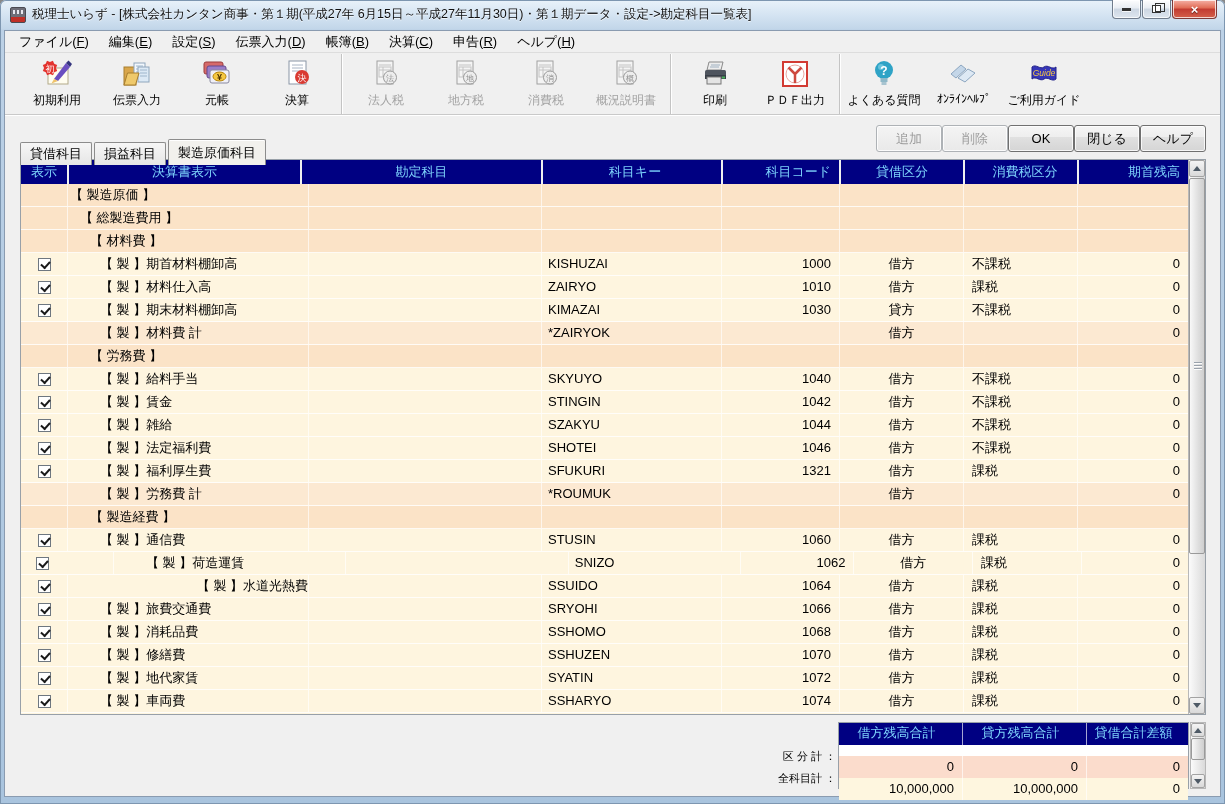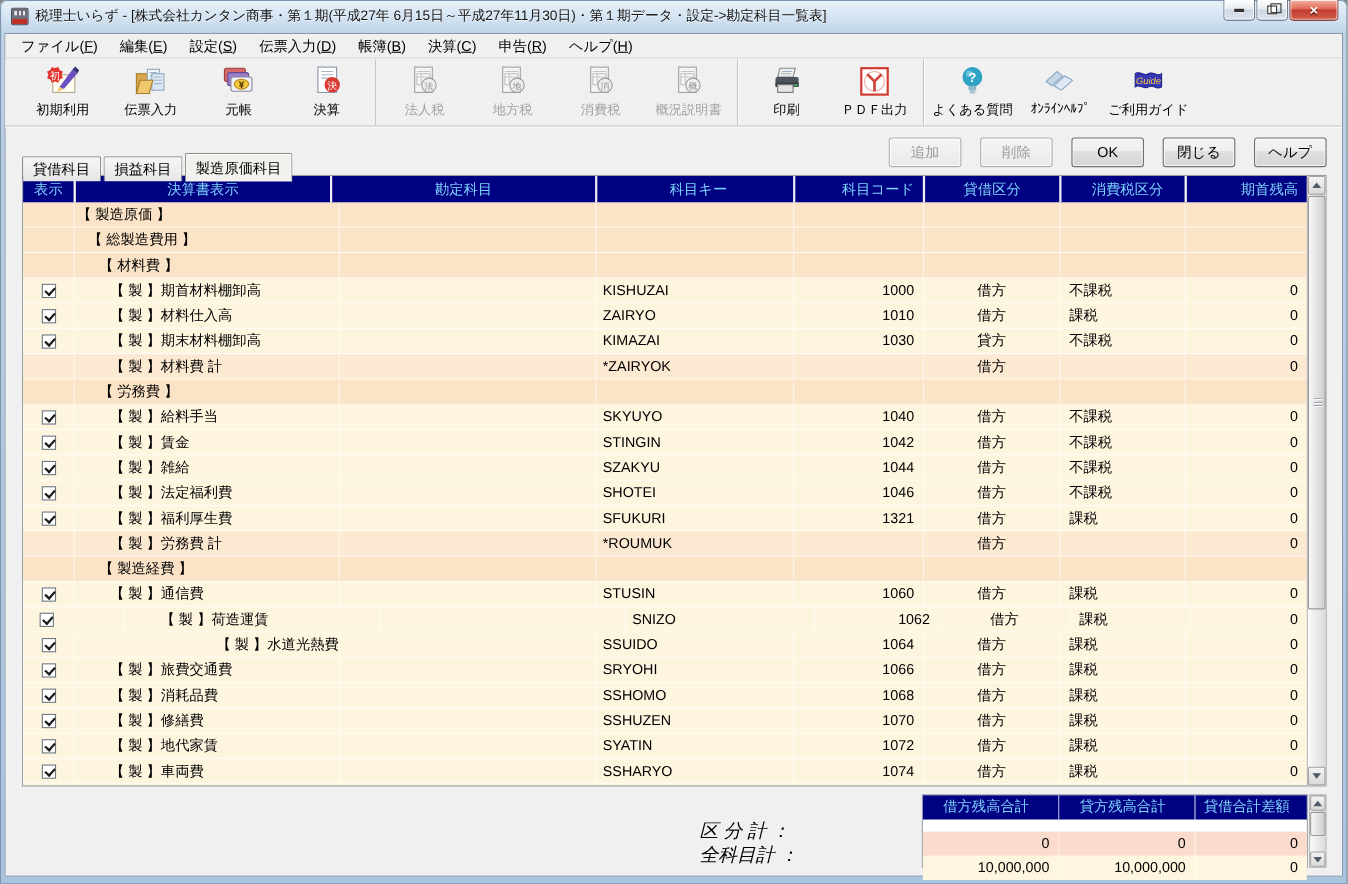--- a/index.html
+++ b/index.html
@@ -80,21 +80,21 @@
     height:23px; line-height:22px; padding:0 9px; font-size:13px;
     background:linear-gradient(180deg,#F6F6F6,#E6E6E6); border:1px solid #8C8C8C; border-bottom:none;
     border-radius:2px 2px 0 0; margin-right:2px;
   }
   .tab.active{
     height:26px; line-height:25px; background:#F2F1ED; position:relative; z-index:4;
     box-shadow:inset 0 1px 0 #FFF;
   }
 
   
-  .actions{ position:absolute; top:125px; right:19px; display:flex; gap:17px; z-index:2; }
+  .actions{ position:absolute; top:125px; right:19px; display:flex; gap:0; z-index:2; }
   .btn{
     width:66px; height:27px; line-height:25px; text-align:center; font-size:13px;
     border:1px solid #707070; border-radius:3px; color:#000;
     background:linear-gradient(180deg,#F5F5F5 0%,#EEEEEE 45%,#E0E0E0 46%,#D5D5D5 100%);
     box-shadow:inset 0 0 0 1px rgba(255,255,255,.8);
   }
   .btn.disabled{ color:var(--disabled); border-color:#AEB2B6; background:linear-gradient(180deg,#F4F4F4,#E9E9E9); }
 
   
   .grid{
@@ -147,21 +147,21 @@
     background:linear-gradient(90deg,#F8F8F8,#DEDEDE 60%,#CFCFCF); border:1px solid #9A9A9A; border-radius:2px;
   }
   .sb-thumb .grip{
     position:absolute; left:4px; top:50%; margin-top:-4px; width:8px; height:8px;
     background:repeating-linear-gradient(180deg,#9AA2AC 0 1px,rgba(255,255,255,.9) 1px 2px,transparent 2px 3px);
   }
   .grid .vscroll .sb-thumb{ top:18px; height:376px; }
 
   
   .summary-label{
-    position:absolute; width:200px; font-size:17px; line-height:22px; white-space:nowrap;font-style:italic;
+    position:absolute; width:200px; text-align:right; font-size:11px; line-height:22px; white-space:nowrap;
   }
   .summary{
     position:absolute; left:838px; top:722px; width:351px; height:67px;
     border:1px solid #98A0A8; background:#FFF;
   }
   .sum-header{ display:flex; height:33px; }
   .sum-header .hcell{ line-height:20px; }
   .sum-row{ display:flex; height:22px; }
   .sum-row.r0{ background:var(--sum-row1); }
   .sum-row.r1{ background:var(--sum-row2); }

